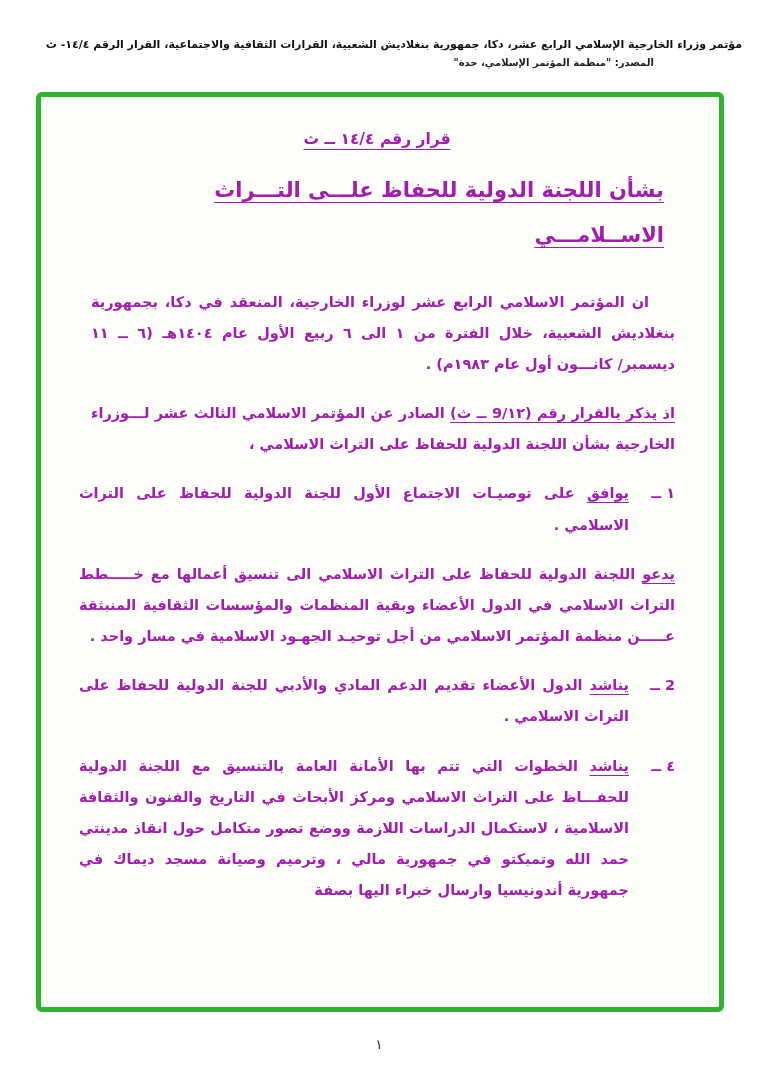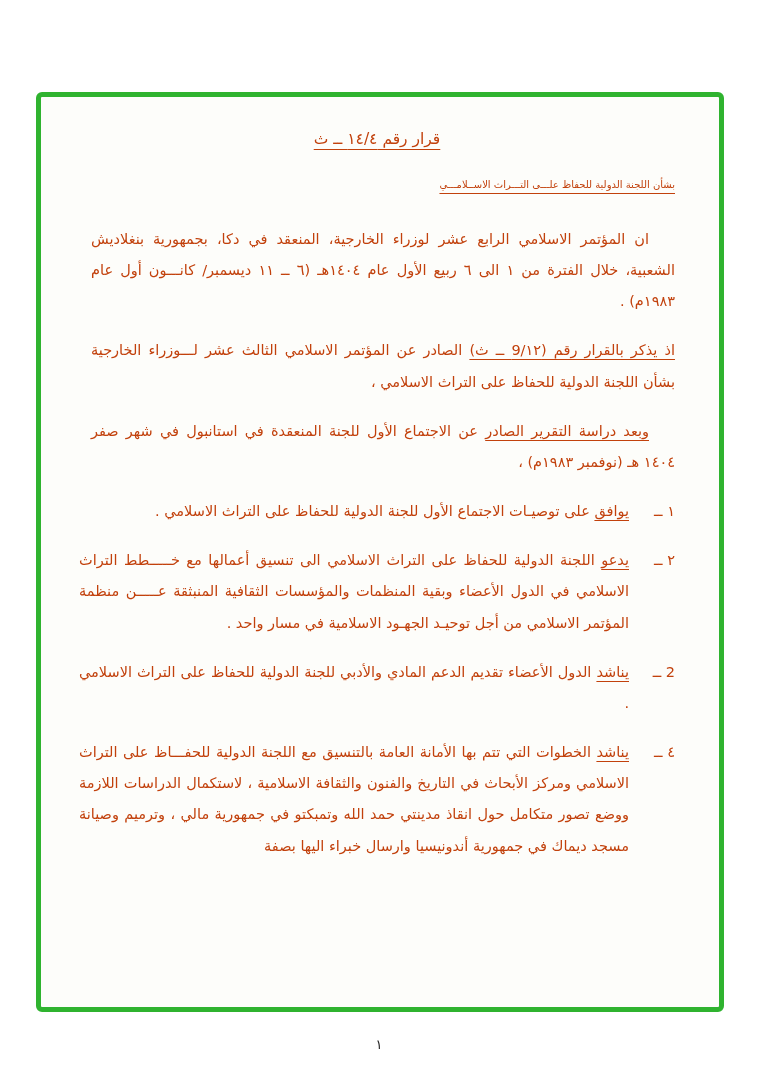--- a/index.html
+++ b/index.html
@@ -48,41 +48,42 @@
     border-radius: 6px;
     background: #fdfdfa;
   }
 
   .doc-content {
     position: absolute;
     top: 0; right: 0; bottom: 0; left: 0;
     padding: 26px 44px 10px 38px;
     direction: rtl;
     text-align: right;
-    color: #c2410c;
+    color: #a21caf;
     font-size: 14.5px;
     line-height: 2.15;
     filter: blur(0.3px);
+    font-weight: bold;
   }
 
   .doc-title {
     text-align: center;
     font-size: 15.5px;
     margin: 0 0 12px 0;
   }
   .doc-title span,
   .doc-subject {
     text-decoration: underline;
     text-underline-offset: 5px;
     text-decoration-thickness: 1px;
   }
   .doc-subject {
     display: inline-block;
-    margin: 0 0 28px 0;
-    font-size: 10px;
+    margin: 0 11px 28px 0;
+    font-size: 21px;
     letter-spacing: 0.5px;
   }
 
   .para {
     margin: 0 0 18px 12px;
     text-align: justify;
   }
   .para.indent { text-indent: 26px; }
 
   .u {
@@ -114,48 +115,50 @@
     text-align: center;
     font-size: 13px;
     color: #1f1f1f;
   }
 </style>
 </head>
 <body>
 
 <div class="page">
 
+  <div class="header">
+    <div class="header-line1">مؤتمر وزراء الخارجية الإسلامي الرابع عشر، دكا، جمهورية بنغلاديش الشعبية، القرارات الثقافية والاجتماعية، القرار الرقم ١٤/٤- ث</div>
+    <div class="header-line2">المصدر:  "منظمة المؤتمر الإسلامي، جدة"</div>
+  </div>
 
   <div class="doc-frame">
     <div class="doc-content">
 
       <div class="doc-title">
         <span>قرار رقم ١٤/٤ ــ ث</span>
       </div>
 
       <div>
         <span class="doc-subject">بشأن اللجنة الدولية للحفاظ علـــى التـــراث الاســلامـــي</span>
       </div>
 
       <p class="para indent"><span>ان المؤتمر الاسلامي الرابع عشر لوزراء الخارجية، المنعقد في دكا، بجمهورية بنغلاديش الشعبية، خلال الفترة من ١ الى ٦ ربيع الأول عام ١٤٠٤هـ (٦ ــ ١١ ديسمبر/ كانـــون أول عام ١٩٨٣م) .</span></p>
 
       <p class="para"><span class="u">اذ يذكر بالقرار رقم (9/١٢ ــ ث)</span><span> الصادر عن المؤتمر الاسلامي الثالث عشر لـــوزراء الخارجية بشأن اللجنة الدولية للحفاظ على التراث الاسلامي ،</span></p>
 
-      <p class="para indent"><span class="u">وبعد دراسة التقرير الصادر</span><span> عن الاجتماع الأول للجنة المنعقدة في استانبول في شهر صفر ١٤٠٤ هـ (نوفمبر ١٩٨٣م) ،</span></p>
 
 
       <div class="items">
 
         <div class="item">
           <div class="item-num">١ ــ</div>
           <div class="item-body"><span class="u">يوافق</span><span> على توصيـات الاجتماع الأول للجنة الدولية للحفاظ على التراث الاسلامي .</span></div>
         </div>
 
         <div class="item">
-          <div class="item-num">٢ ــ</div>
           <div class="item-body"><span class="u">يدعو</span><span> اللجنة الدولية للحفاظ على التراث الاسلامي الى تنسيق أعمالها مع خـــــطط التراث الاسلامي في الدول الأعضاء وبقية المنظمات والمؤسسات الثقافية المنبثقة عـــــن منظمة المؤتمر الاسلامي من أجل توحيـد الجهـود الاسلامية في مسار واحد .</span></div>
         </div>
 
         <div class="item">
           <div class="item-num">2 ــ</div>
           <div class="item-body"><span class="u">يناشد</span><span> الدول الأعضاء تقديم الدعم المادي والأدبي للجنة الدولية للحفاظ على التراث الاسلامي .</span></div>
         </div>
 
         <div class="item">
           <div class="item-num">٤ ــ</div>

